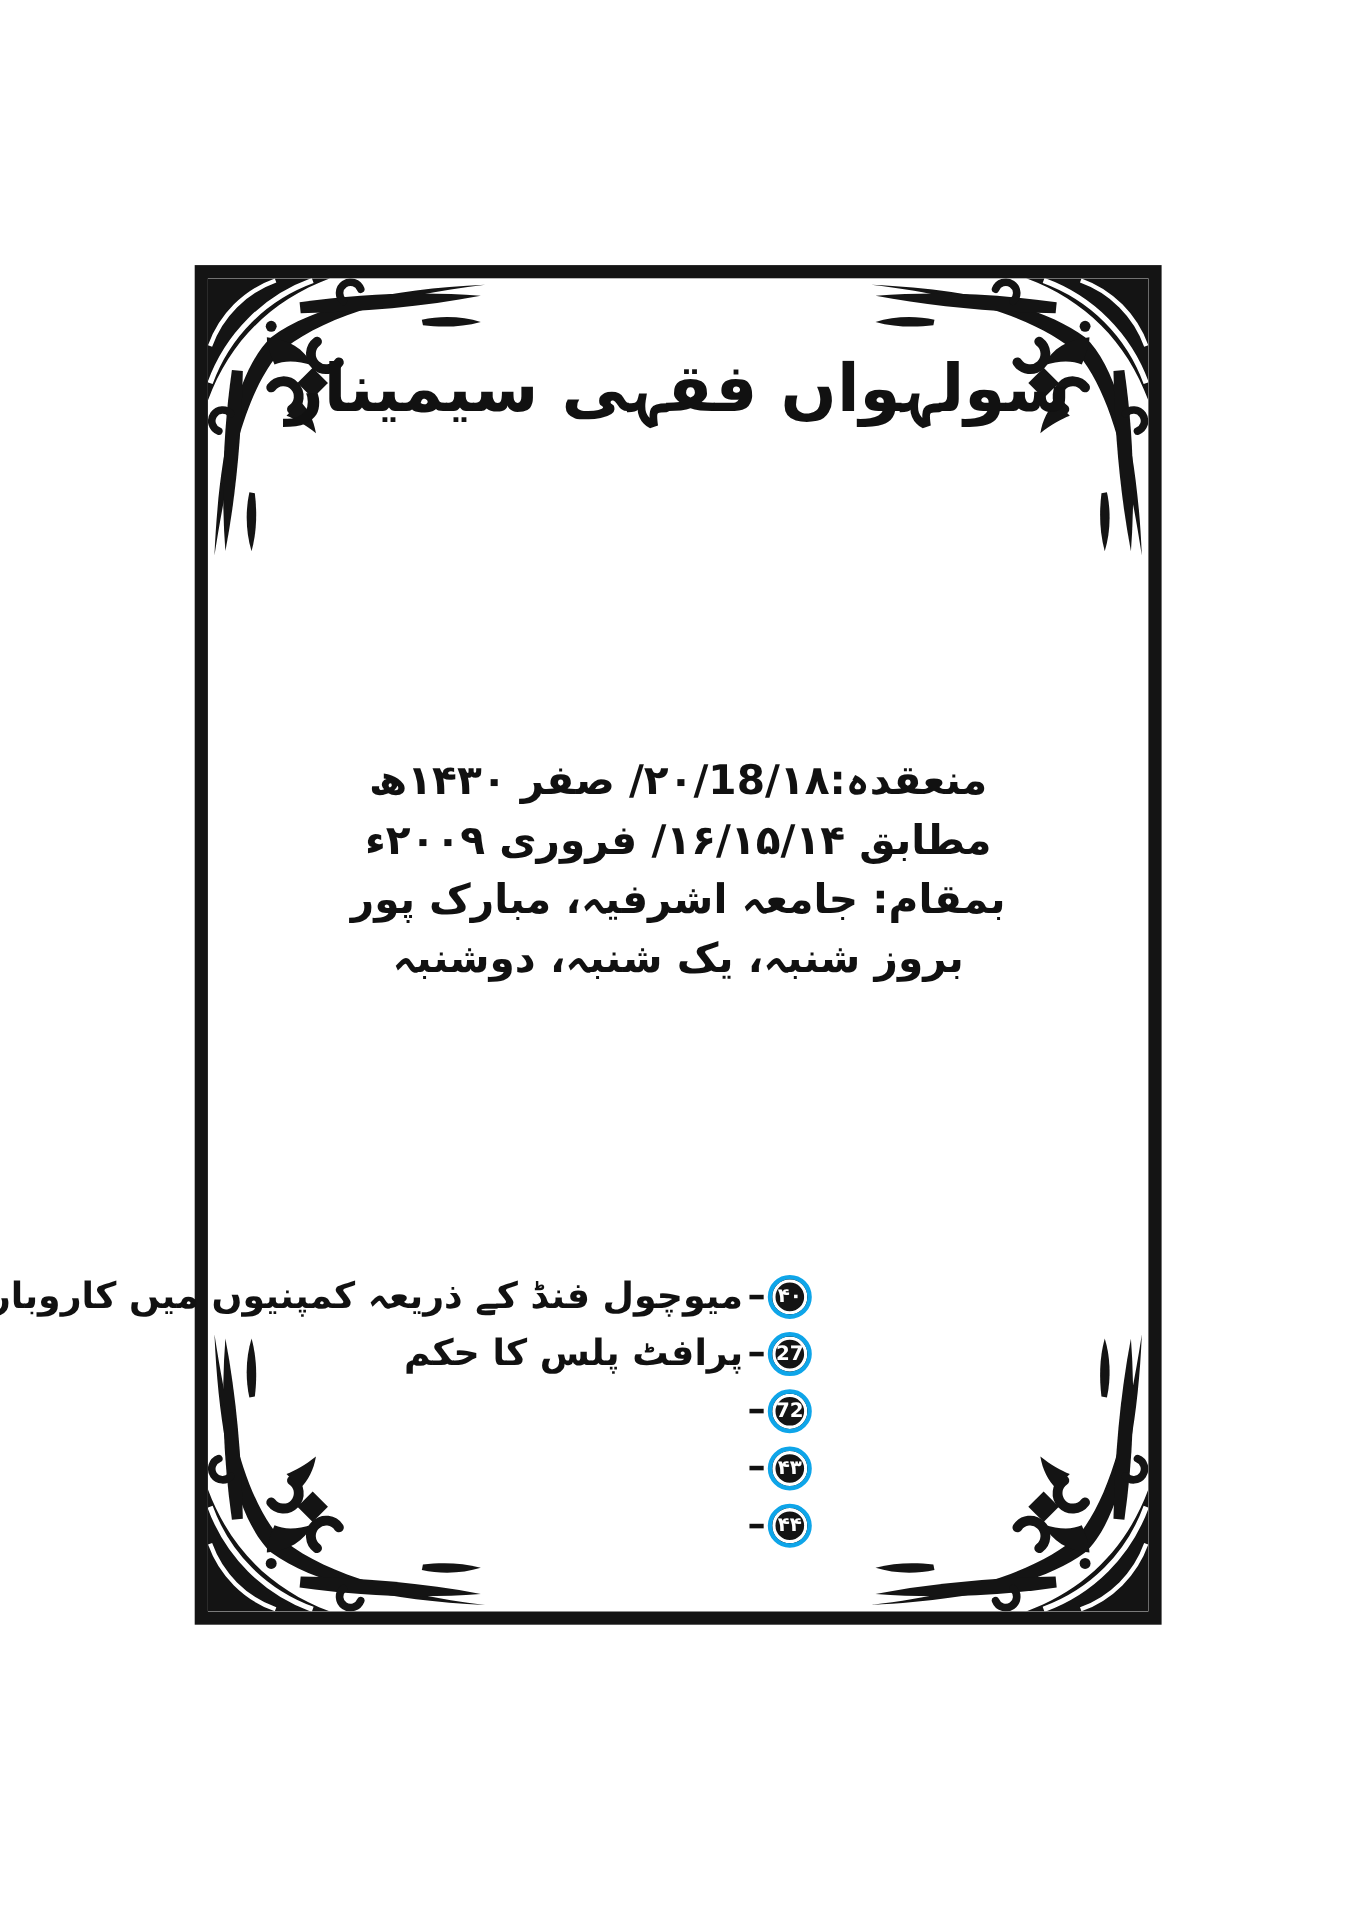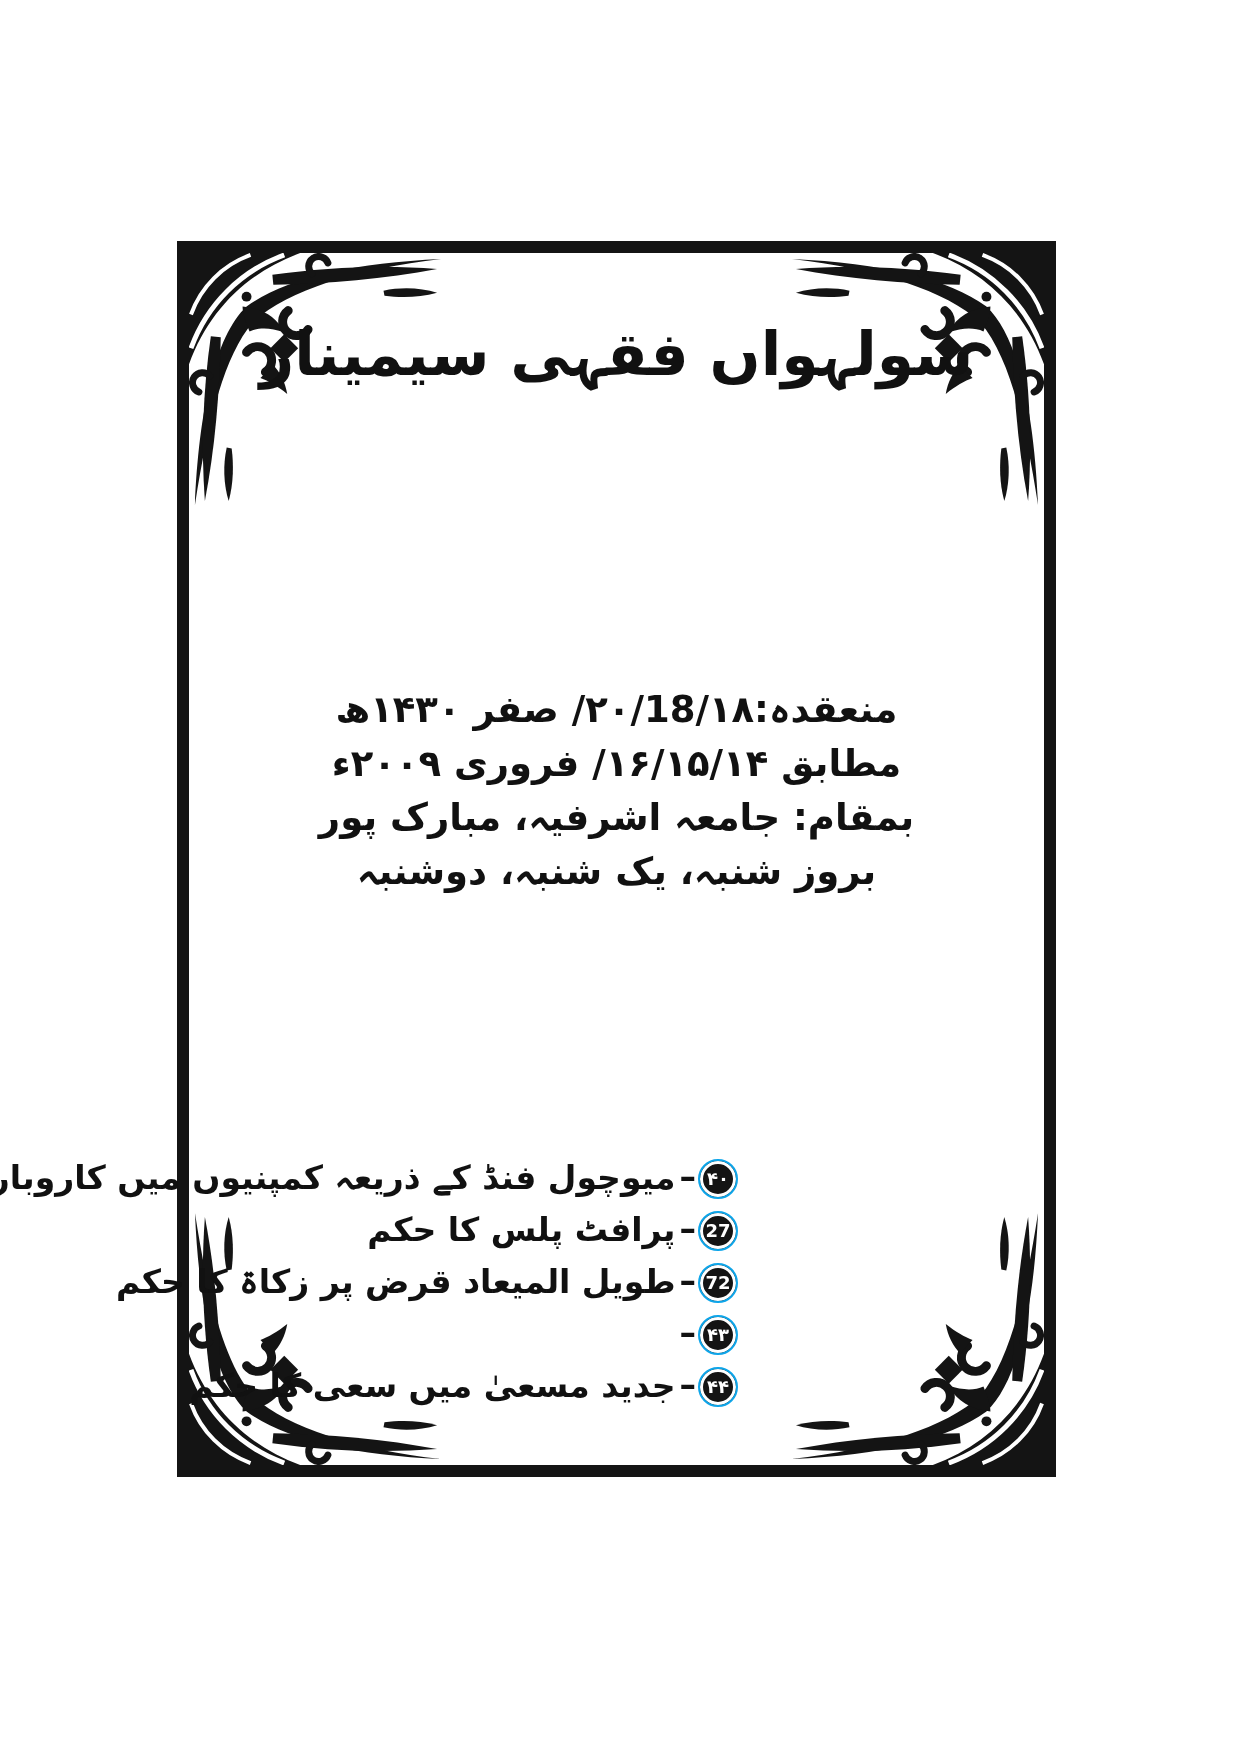--- a/index.html
+++ b/index.html
@@ -34,21 +34,21 @@
   }
   .topics{
     position:absolute;top:900px;right:306px;direction:rtl;
   }
   .topic-row{
     display:flex;direction:rtl;justify-content:flex-start;align-items:center;
     height:52px;font-size:33px;font-weight:bold;white-space:nowrap;
   }
   .badge{
     flex:0 0 auto;width:40px;height:40px;border-radius:50%;
-    background:#141414;border:2px solid #0ea5e9;box-sizing:border-box;
+    background:#141414;border:4px solid #0ea5e9;box-sizing:border-box;
     box-shadow:inset 0 0 0 3px #ffffff;
     color:#ffffff;display:flex;align-items:center;justify-content:center;
     font-size:18px;font-weight:bold;line-height:1;
   }
   .dash{margin:0 2px 6px 4px;font-weight:bold;}
   .topic-label{padding-bottom:4px;}
 </style>
 </head>
 <body>
 
@@ -112,26 +112,24 @@
       <span class="topic-label">میوچول فنڈ کے ذریعہ کمپنیوں میں کاروبار</span>
     </div>
     <div class="topic-row">
       <span class="badge">27</span>
       <span class="dash">–</span>
       <span class="topic-label">پرافٹ پلس کا حکم</span>
     </div>
     <div class="topic-row">
       <span class="badge">72</span>
       <span class="dash">–</span>
-      <span class="topic-label">طویل المیعاد قرض پر زکاۃ کا حکم</span>
     </div>
     <div class="topic-row">
       <span class="badge">۴۳</span>
       <span class="dash">–</span>
     </div>
     <div class="topic-row">
       <span class="badge">۴۴</span>
       <span class="dash">–</span>
-      <span class="topic-label">جدید مسعیٰ میں سعی کا حکم</span>
     </div>
   </div>
 
 </div>
 
 </body></html>

